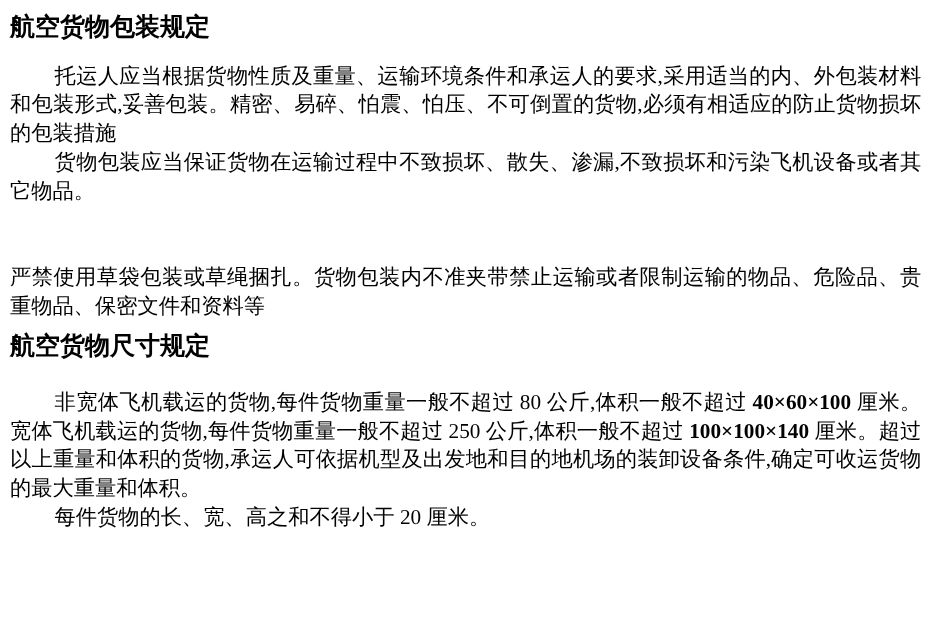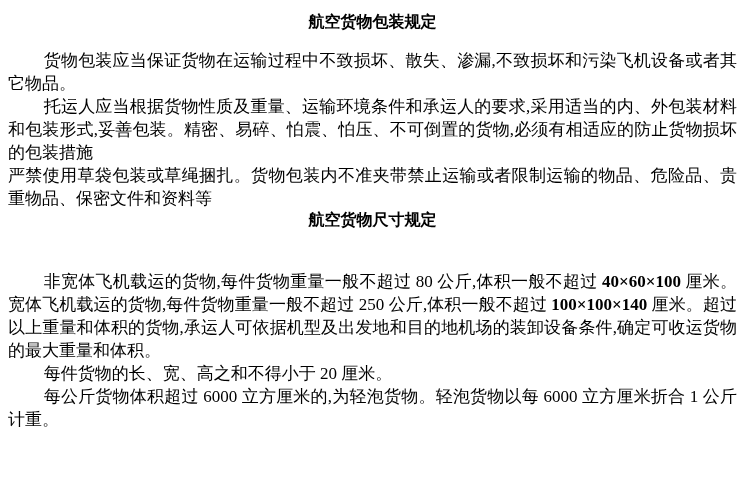--- a/index.html
+++ b/index.html
@@ -15,62 +15,62 @@
     padding: 12px 8px 0 8px;
     overflow: hidden;
     background: #ffffff;
     color: #000000;
     font-family: "Liberation Serif", "DejaVu Serif", serif;
     font-size: 17px;
     line-height: 23px;
     text-align: justify;
   }
   .sec-title {
-    font-size: 16px;
+    font-size: 20px;
     font-weight: bold;
     line-height: 20px;
-    text-align: center;
+    text-align: left;
     margin: 0 0 17px 0;
   }
   .sec-title.second {
-    margin-top: 0;
+    margin-top: 11px;
     margin-bottom: 16px;
   }
   p {
     margin: 0;
   }
   p.indent {
     text-indent: 2.1em;
   }
   p.noindent {
     text-indent: 0;
+    margin-top: 46px;
   }
   p.gap-before {
-    margin-top: 40px;
+    margin-top: 23px;
   }
   b.dim {
     font-weight: bold;
     font-family: "Liberation Serif", "DejaVu Serif", serif;
   }
 </style>
 </head>
 <body>
 
 <div class="doc">
 
   <h1 class="sec-title">航空货物包装规定</h1>
 
+  <p class="indent">托运人应当根据货物性质及重量、运输环境条件和承运人的要求,采用适当的内、外包装材料和包装形式,妥善包装。精密、易碎、怕震、怕压、不可倒置的货物,必须有相适应的防止货物损坏的包装措施</p>
+
   <p class="indent">货物包装应当保证货物在运输过程中不致损坏、散失、渗漏,不致损坏和污染飞机设备或者其它物品。</p>
-
-  <p class="indent">托运人应当根据货物性质及重量、运输环境条件和承运人的要求,采用适当的内、外包装材料和包装形式,妥善包装。精密、易碎、怕震、怕压、不可倒置的货物,必须有相适应的防止货物损坏的包装措施</p>
 
   <p class="noindent">严禁使用草袋包装或草绳捆扎。货物包装内不准夹带禁止运输或者限制运输的物品、危险品、贵重物品、保密文件和资料等</p>
 
   <h1 class="sec-title second">航空货物尺寸规定</h1>
 
 
   <p class="indent gap-before"><span>非宽体飞机载运的货物,每件货物重量一般不超过 80 公斤,体积一般不超过 </span><b class="dim">40×60×100</b><span> 厘米。宽体飞机载运的货物,每件货物重量一般不超过 250 公斤,体积一般不超过 </span><b class="dim">100×100×140</b><span> 厘米。超过以上重量和体积的货物,承运人可依据机型及出发地和目的地机场的装卸设备条件,确定可收运货物的最大重量和体积。</span></p>
 
   <p class="indent">每件货物的长、宽、高之和不得小于 20 厘米。</p>
 
-  <p class="indent">每公斤货物体积超过 6000 立方厘米的,为轻泡货物。轻泡货物以每 6000 立方厘米折合 1 公斤计重。</p>
 
 </div>
 
 </body></html>

